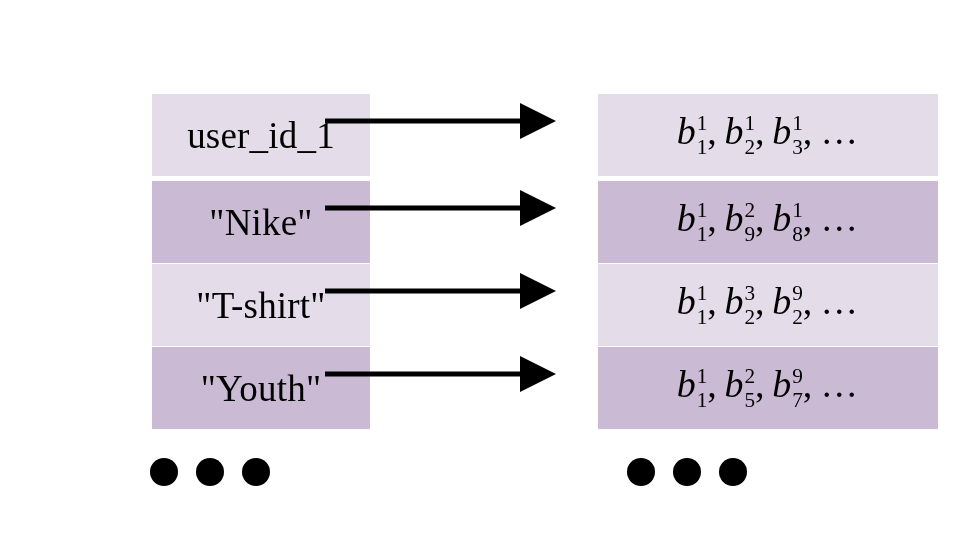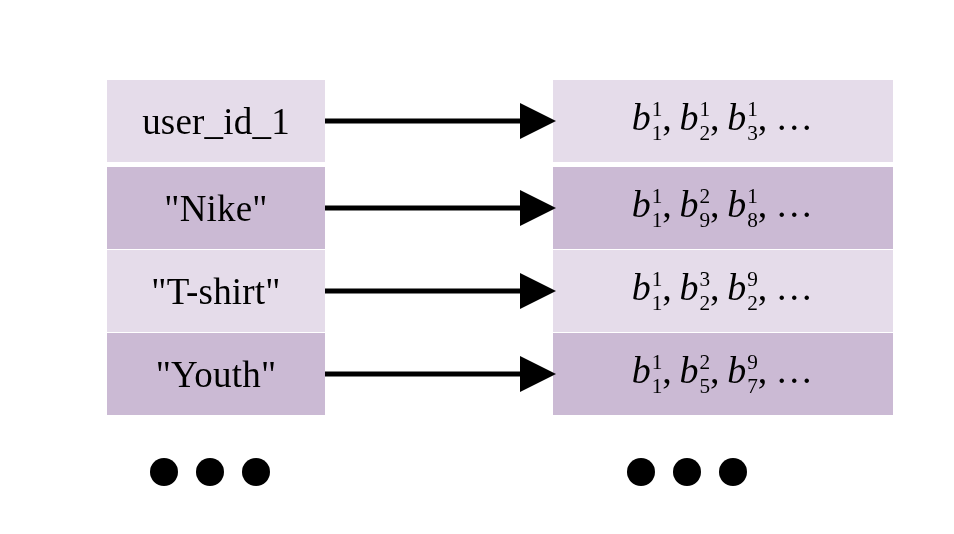--- a/index.html
+++ b/index.html
@@ -25,26 +25,27 @@
 
   .row {
     position: absolute;
     left: 0;
     width: 954px;
     height: 82px;
   }
 
   .box {
     position: absolute;
-    top: 0;
+    top: 14px;
     height: 82px;
     display: flex;
     align-items: center;
     justify-content: center;
     box-sizing: border-box;
+    margin-left: 45px;
   }
 
   .box.left {
     left: 107px;
     width: 218px;
   }
 
   .box.right {
     left: 553px;
     width: 340px;

